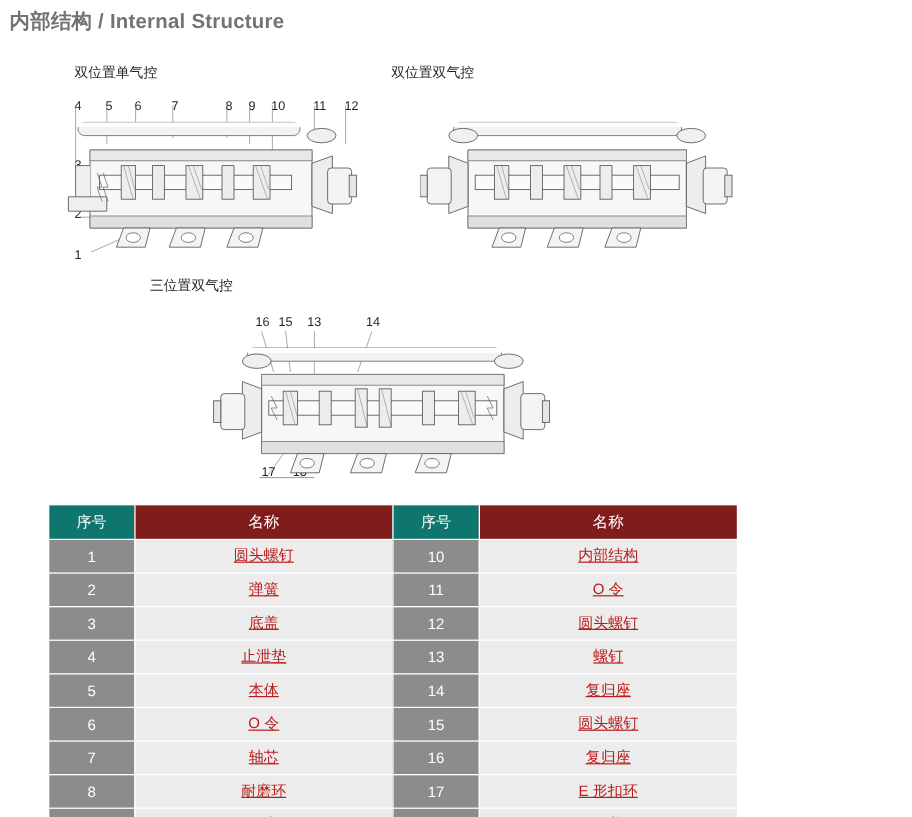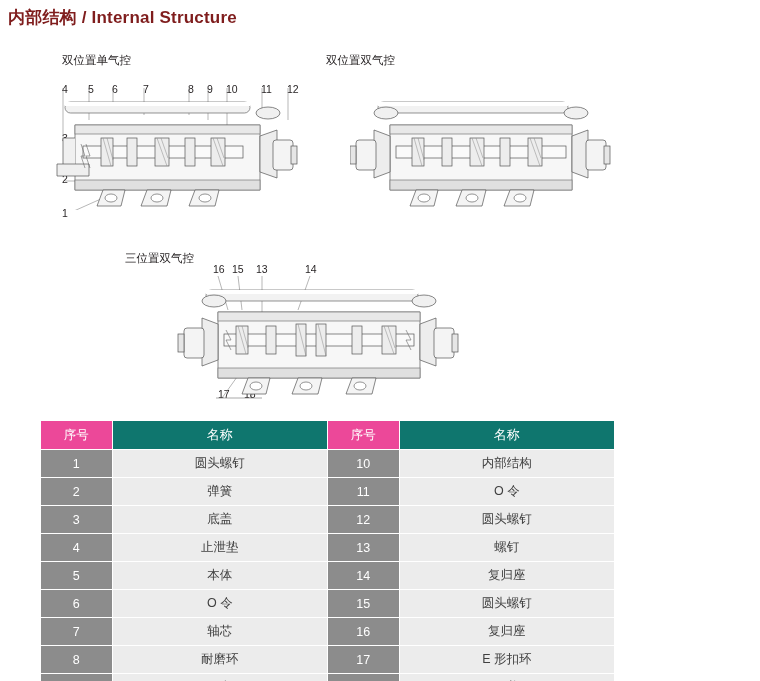--- a/index.html
+++ b/index.html
@@ -22,41 +22,41 @@
   }
 
   
   .page-title {
     position: absolute;
     left: 8px;
     top: 6px;
     font-size: 17px;
     font-weight: bold;
     letter-spacing: 0.2px;
-    color: #7f1d1d;
+    color: #737373;
     white-space: nowrap;
   }
 
   
   .diagram-area {
     position: absolute;
     left: 0;
     top: 40px;
     width: 760px;
     height: 370px;
   }
   .dcaption {
     position: absolute;
     font-size: 11.5px;
     color: #231f20;
     white-space: nowrap;
   }
   .cap-a { left: 62px; top: 13px; font-family: Liberation Mono, monospace; }
   .cap-b { left: 326px; top: 13px; }
-  .cap-c { left: 125px; top: 211px; }
+  .cap-c { left: 125px; top: 191px; }
 
   
   .valve-svg { position: absolute; }
   .valve-a { left: 55px;  top: 40px;  }
   .valve-b { left: 350px; top: 40px;  }
   .valve-c { left: 170px; top: 230px; }
 
   
   .lead {
     position: absolute;
@@ -74,40 +74,41 @@
     border-collapse: collapse;
     font-size: 12.5px;
   }
   .parts-table th {
     height: 26px;
     font-weight: normal;
     color: #ffffff;
     border: 1px solid #ffffff;
   }
   .parts-table th.h-no {
-    background: #ec4899;
+    background: #0f766e;
     width: 70px;
   }
   .parts-table th.h-name {
-    background: #0f766e;
+    background: #7f1d1d;
     width: 217px;
     font-size: 13px;
   }
   .parts-table td {
     height: 25px;
     text-align: center;
     border: 1px solid #ffffff;
   }
   .parts-table td.c-no {
     background: #8c8c8c;
     color: #ffffff;
   }
   .parts-table td.c-name {
     background: #ececec;
-    color: #404040;
+    color: #b91c1c;
+    text-decoration: underline;
   }
 </style>
 </head>
 <body>
 
 <div class="page">
 
   <div class="page-title">内部结构 / Internal Structure</div>
 
   <div class="diagram-area">

